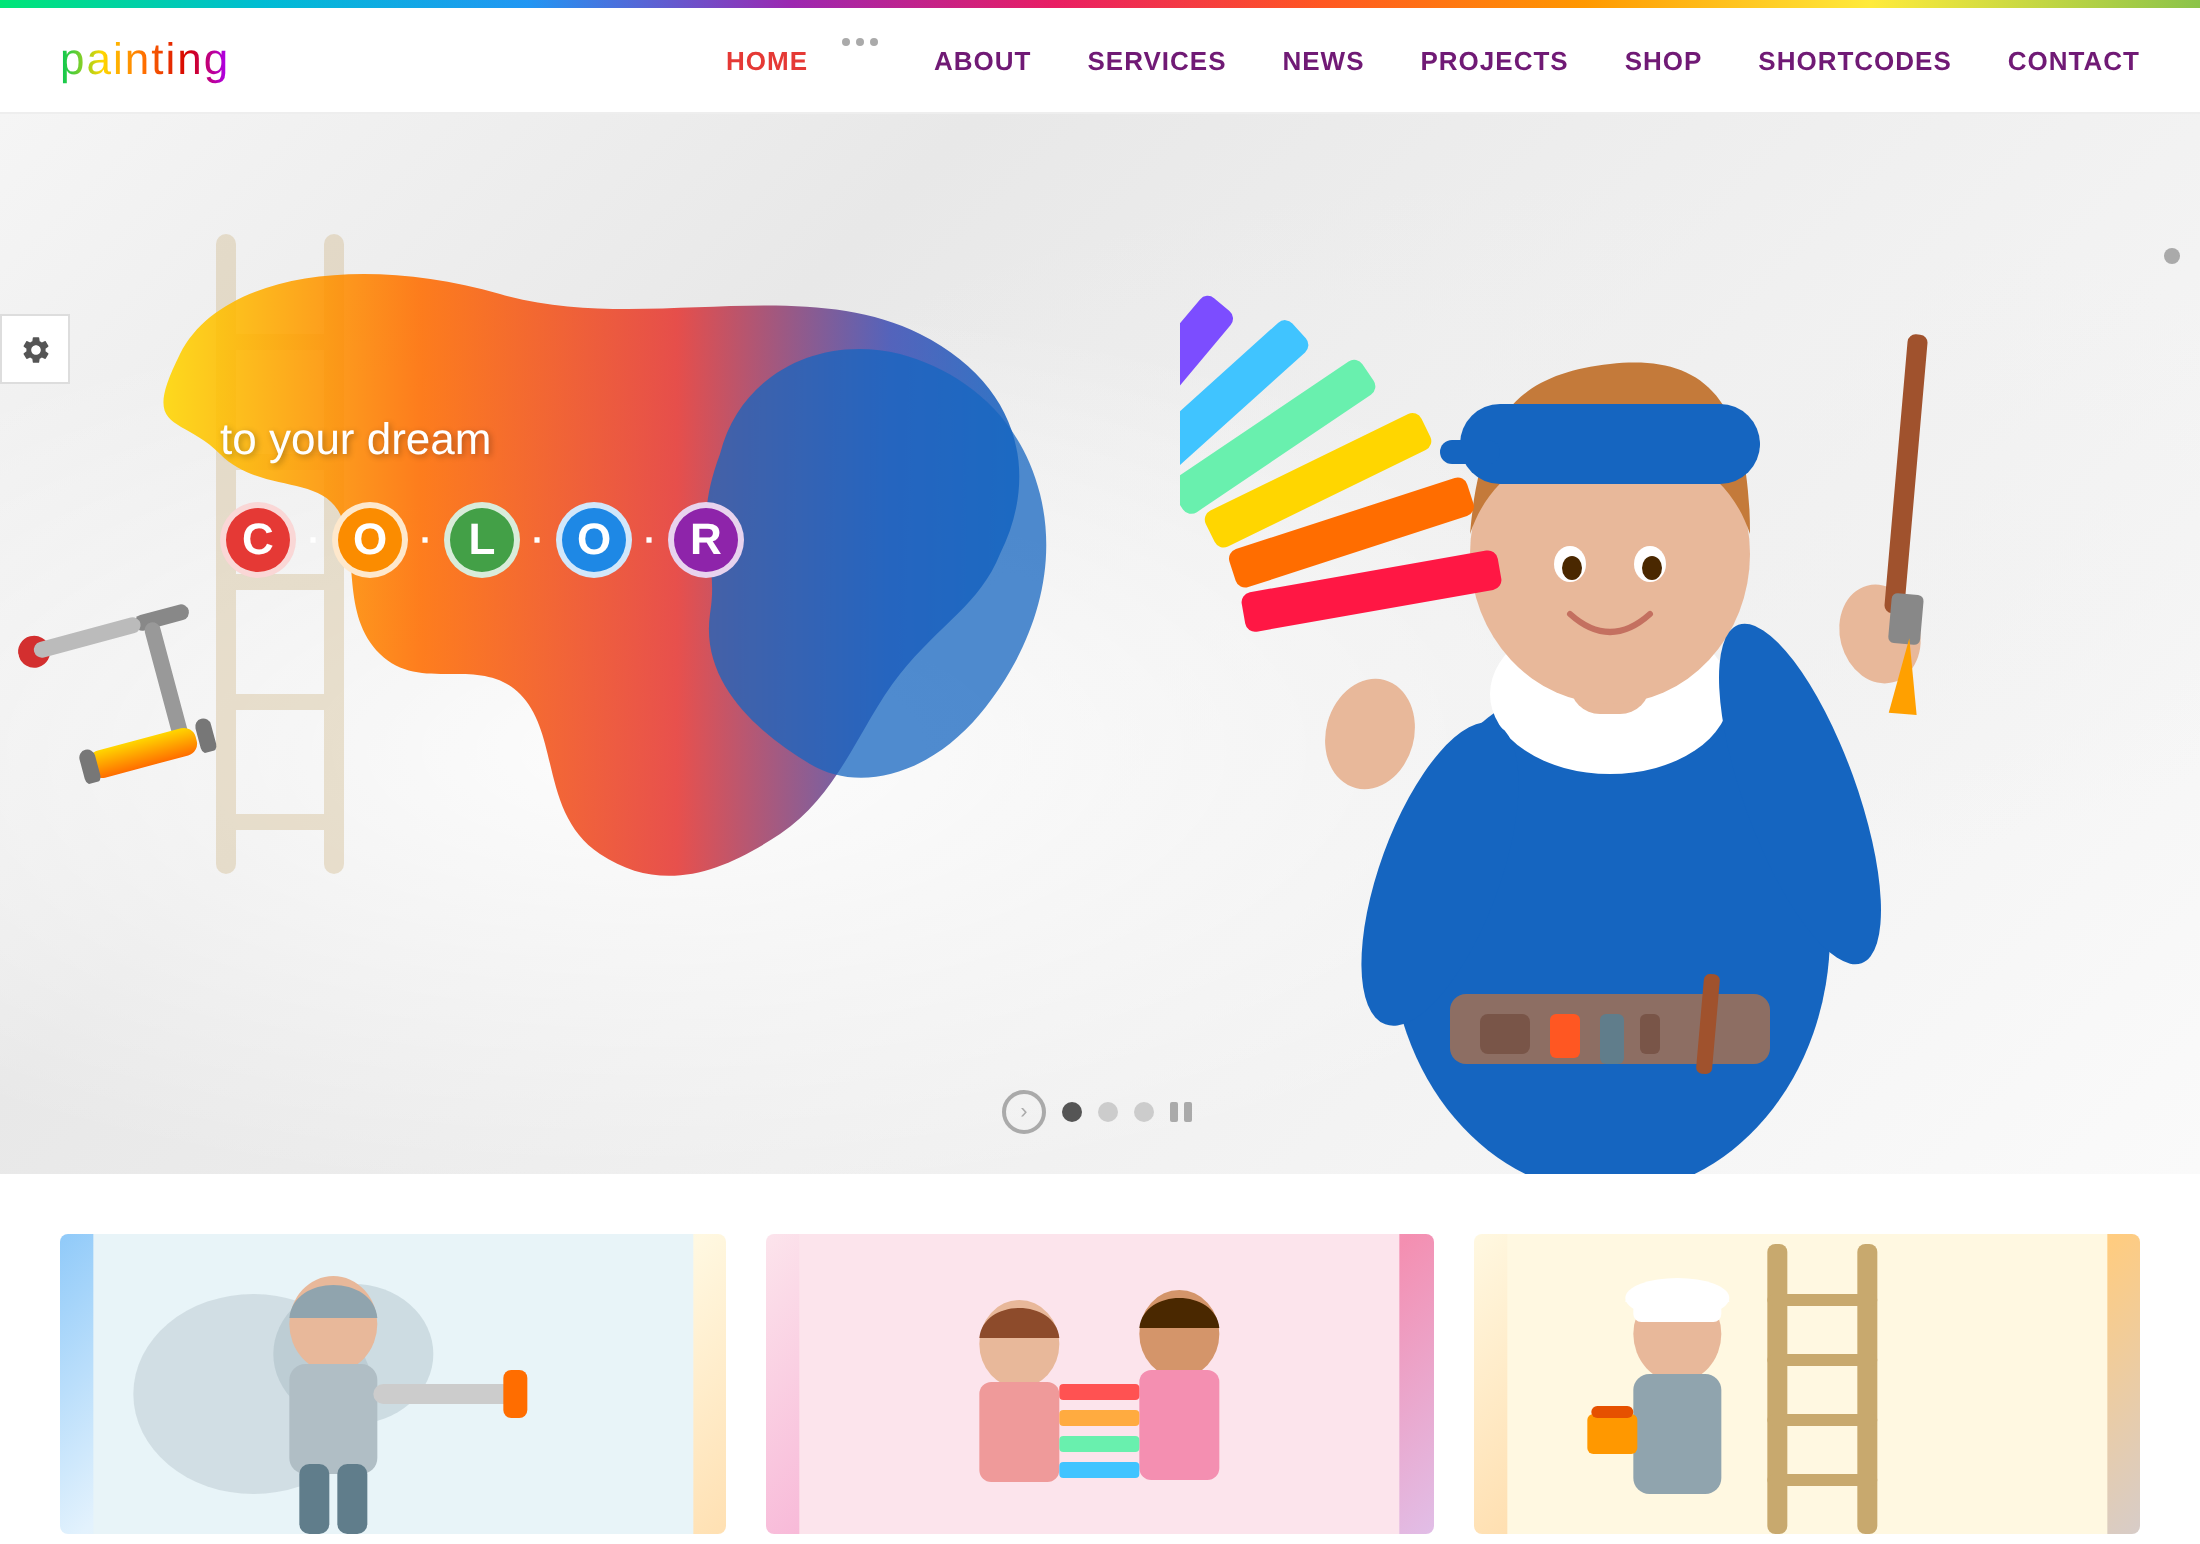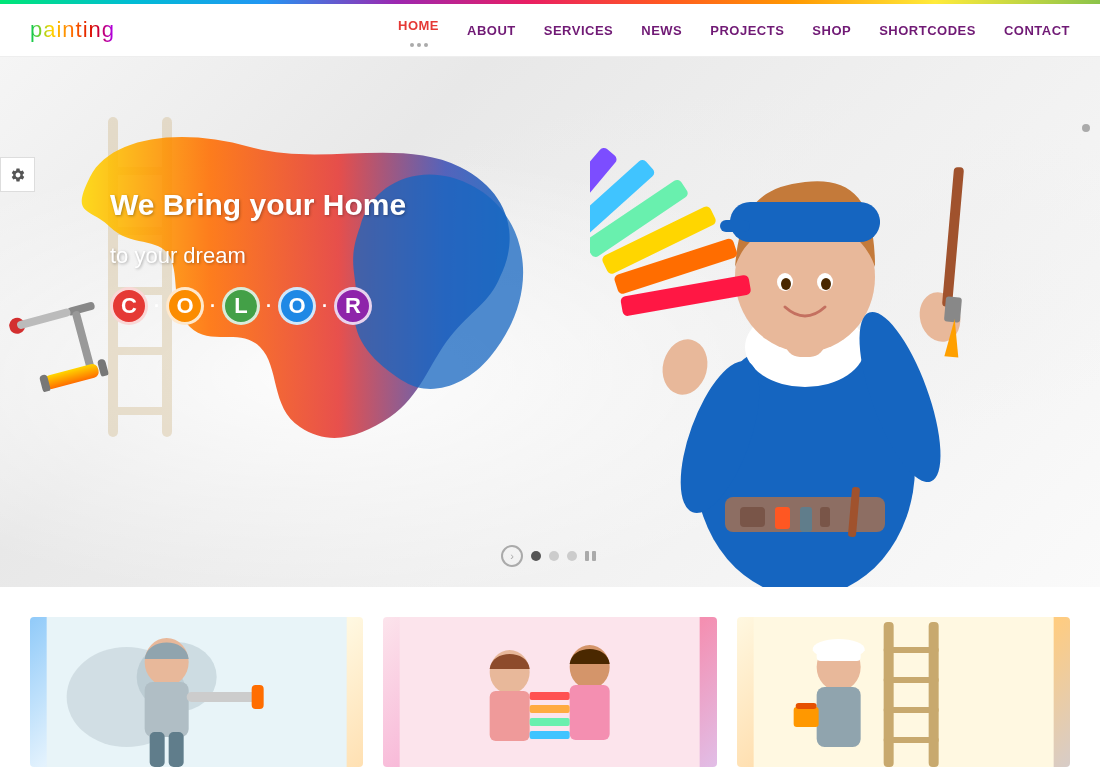--- a/index.html
+++ b/index.html
@@ -224,21 +224,21 @@
 
   </style>
 </head>
 <body>
 
 <div style="height:4px; background: linear-gradient(90deg, #00e676 0%, #00bcd4 12%, #2196f3 24%, #9c27b0 36%, #e91e63 48%, #ff5722 60%, #ff9800 72%, #ffeb3b 85%, #8bc34a 100%);"></div>
 
 <div class="header">
   <div class="logo">painting</div>
   <nav class="nav">
-    <div style="display:flex; flex-direction:column; align-items:center; gap:6px;">
+    <div style="display:flex; flex-direction:row; gap:17px;">
       <span class="nav-item active">HOME</span>
       <div style="display:flex; gap:3px;">
         <span style="width:4px;height:4px;background:#aaa;border-radius:50%;display:inline-block;"></span>
         <span style="width:4px;height:4px;background:#aaa;border-radius:50%;display:inline-block;"></span>
         <span style="width:4px;height:4px;background:#aaa;border-radius:50%;display:inline-block;"></span>
       </div>
     </div>
     <span class="nav-item">ABOUT</span>
     <span class="nav-item">SERVICES</span>
     <span class="nav-item">NEWS</span>
@@ -304,21 +304,20 @@
     </svg>
   </div>
 
   <div style="position:absolute; left:350px; top:90px; z-index:3;">
     <svg width="180" height="250" viewBox="0 0 180 250">
       <path d="M10,80 C20,40 60,20 100,30 C130,38 160,60 170,100 C180,140 165,180 140,210 C115,240 80,250 55,235 C30,220 0,195 5,160 C10,130 -5,120 10,80Z" fill="#1565c0" opacity="0.75"></path>
     </svg>
   </div>
 
   <div class="hero-text">
-    <h1>We Bring your Home</h1>
     <h2>to your dream</h2>
     <div class="color-text">
       <div class="color-letter" style="background:#e53935;">C</div>
       <span class="color-dot">·</span>
       <div class="color-letter" style="background:#fb8c00;">O</div>
       <span class="color-dot">·</span>
       <div class="color-letter" style="background:#43a047;">L</div>
       <span class="color-dot">·</span>
       <div class="color-letter" style="background:#1e88e5;">O</div>
       <span class="color-dot">·</span>

